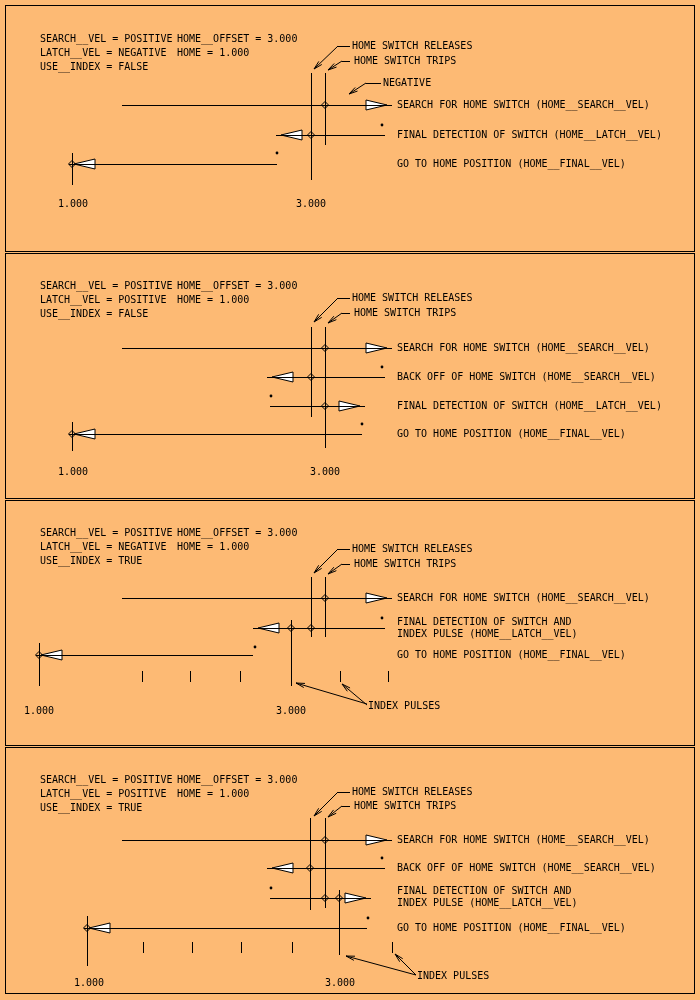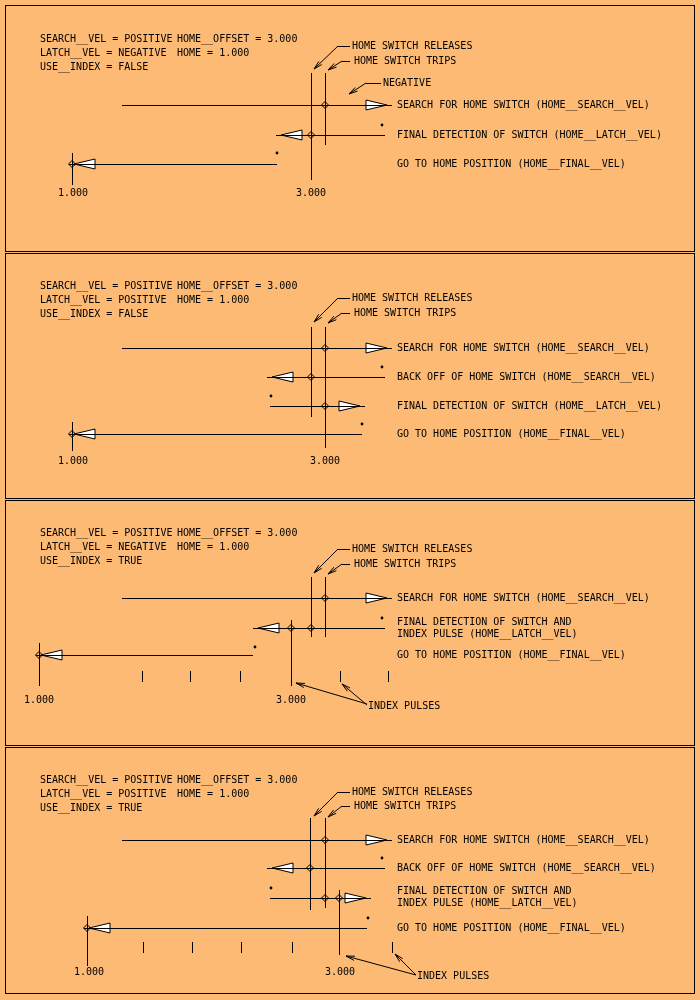--- a/index.html
+++ b/index.html
@@ -4,21 +4,21 @@
 <style>
   html,body{margin:0;padding:0;background:#fff;}
   .page{position:relative;width:700px;height:1000px;background:#fdba74;overflow:hidden;text-align:right;}
   #linework{position:absolute;left:0;top:0;}
   .t{
     position:absolute;
     font-family:"DejaVu Sans Mono","Liberation Mono",monospace;
     font-size:10px;line-height:10px;color:#000;
     white-space:pre;transform:translateY(-50%);
   }
-  .tc{transform:translate(-50%,-50%);}
+  .tc{transform:translate(-50%,-50%);margin-top:11px;}
 </style>
 </head>
 <body>
 
 <div class="page">
 
   <svg id="linework" width="700" height="1000">
       <rect x="5.5" y="5.5" width="689" height="246" fill="none" stroke="#000000" stroke-width="1" shape-rendering="crispEdges"></rect>
       <rect x="5.5" y="253.5" width="689" height="245" fill="none" stroke="#000000" stroke-width="1" shape-rendering="crispEdges"></rect>
       <rect x="5.5" y="500.5" width="689" height="245" fill="none" stroke="#000000" stroke-width="1" shape-rendering="crispEdges"></rect>

